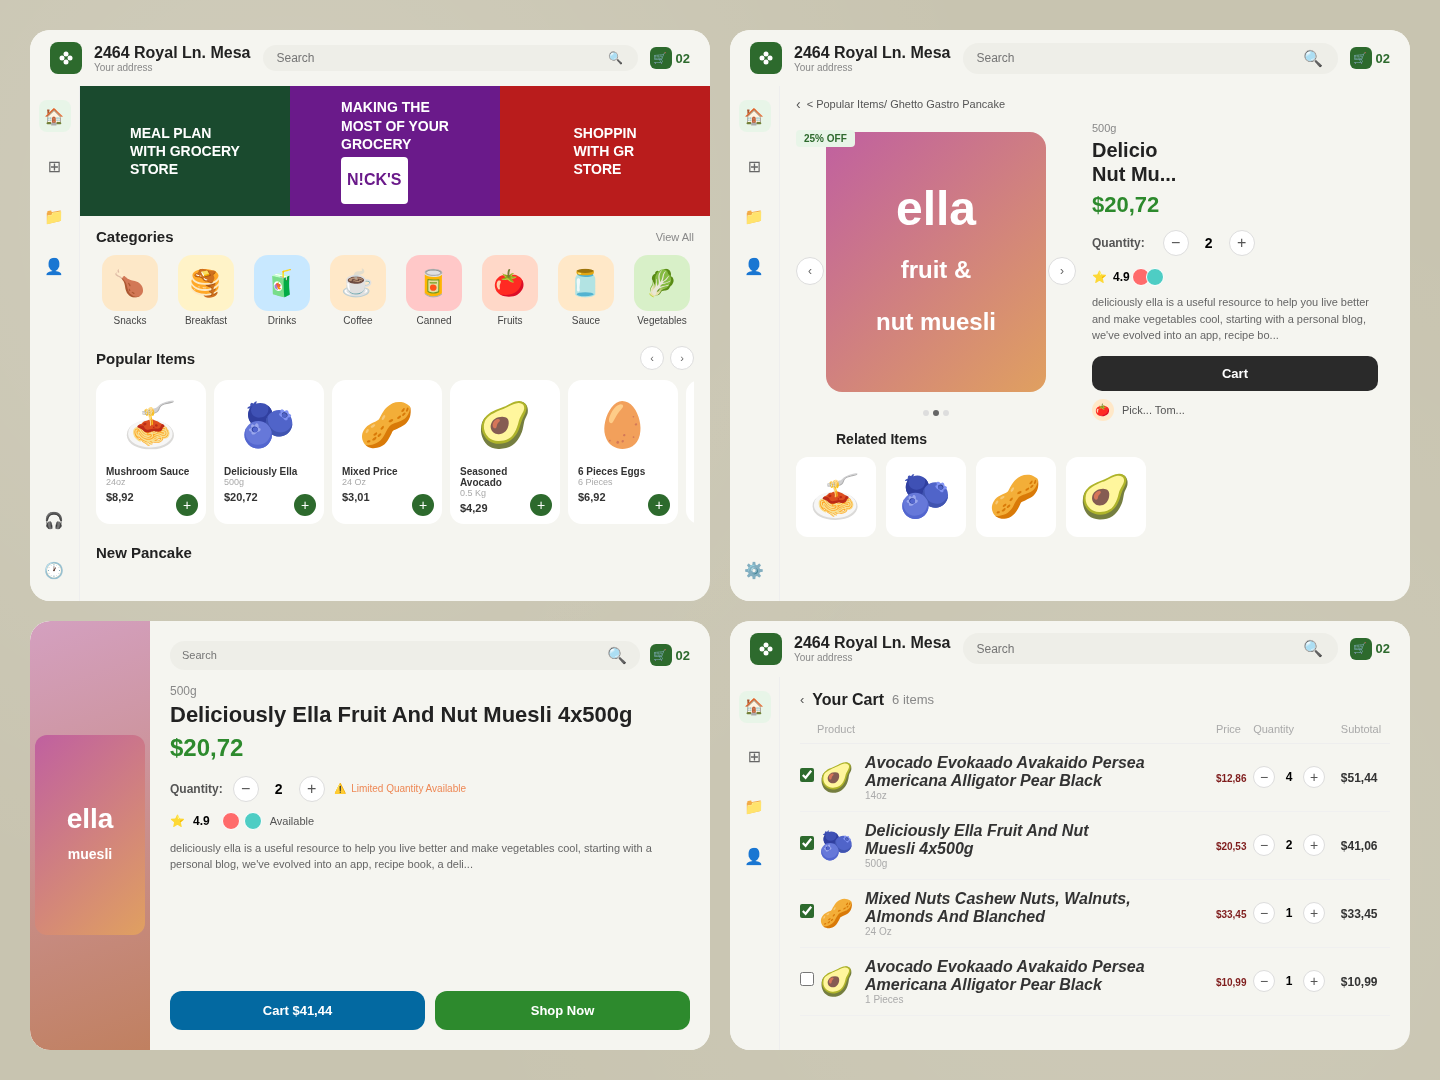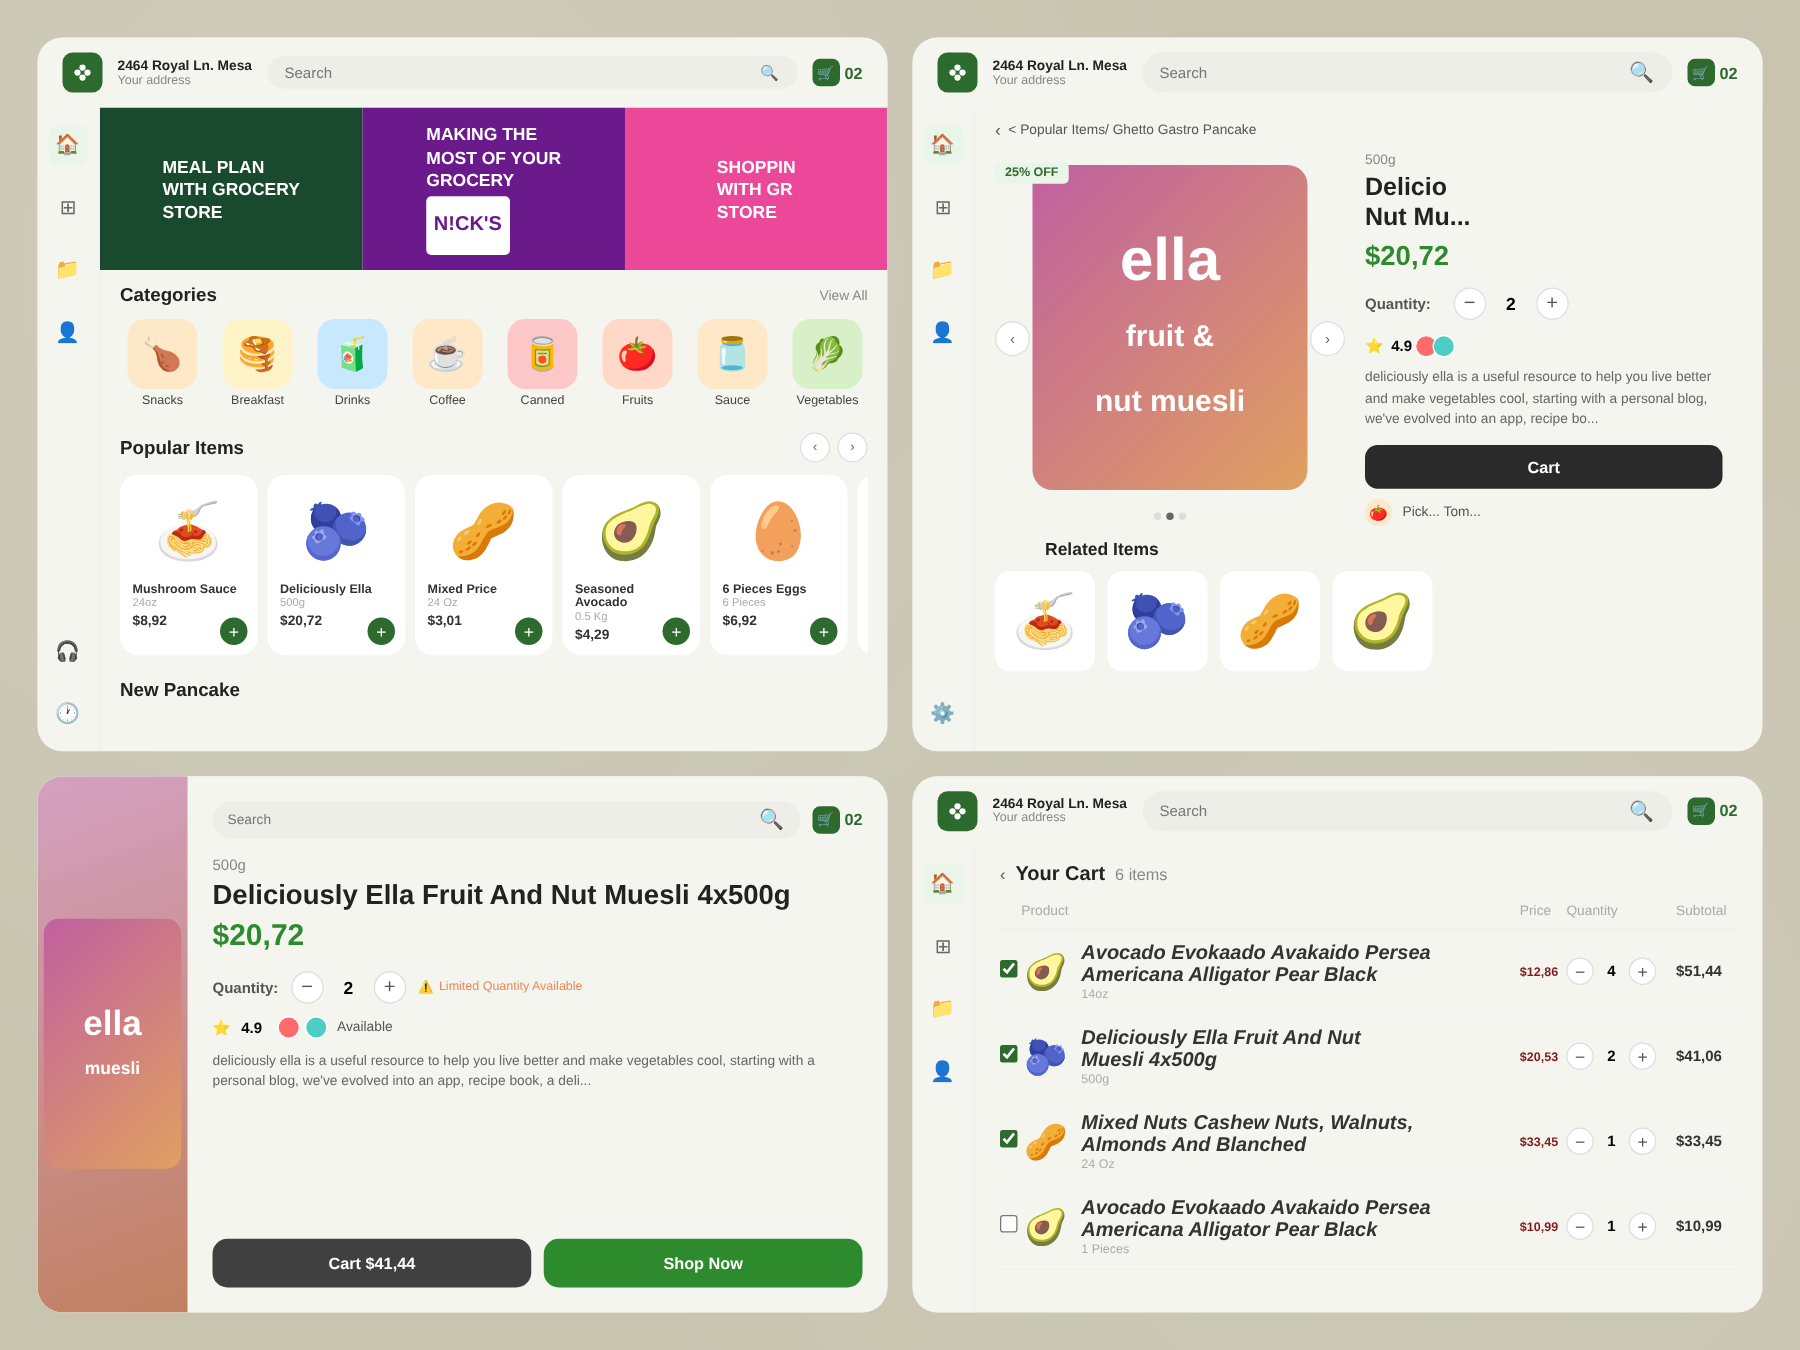--- a/index.html
+++ b/index.html
@@ -49,21 +49,21 @@
       display: flex;
       align-items: center;
       justify-content: center;
       color: white;
       font-size: 14px;
     }
     .address-block {
       flex: 0 0 auto;
     }
     .address-block .addr-line1 {
-      font-size: 11px;
+      font-size: 16px;
       font-weight: 600;
       color: #222;
     }
     .address-block .addr-line2 {
       font-size: 10px;
       color: #888;
     }
     .search-bar {
       flex: 1;
       display: flex;
@@ -158,21 +158,21 @@
       padding: 14px;
       color: white;
       font-weight: 800;
       font-size: 14px;
       line-height: 1.3;
       position: relative;
       overflow: hidden;
     }
     .banner-1 { background: #1a4a2e; }
     .banner-2 { background: #6a1a8a; }
-    .banner-3 { background: #ec4899; }
+    .banner-3 { background: #b91c1c; }
     .banner-text { z-index: 2; text-transform: uppercase; }
 
     
     .section {
       padding: 12px 16px 8px;
     }
     .section-header {
       display: flex;
       justify-content: space-between;
       align-items: center;
@@ -641,21 +641,21 @@
       -webkit-line-clamp: 3;
       -webkit-box-orient: vertical;
       overflow: hidden;
     }
     .btn-row {
       display: flex;
       gap: 10px;
       margin-top: auto;
     }
     .btn-cart-dark {
-      background: #404040;
+      background: #0369a1;
       color: white;
       border: none;
       border-radius: 12px;
       padding: 12px 18px;
       font-size: 13px;
       font-weight: 600;
       cursor: pointer;
       flex: 1;
     }
     .btn-shop-green {

